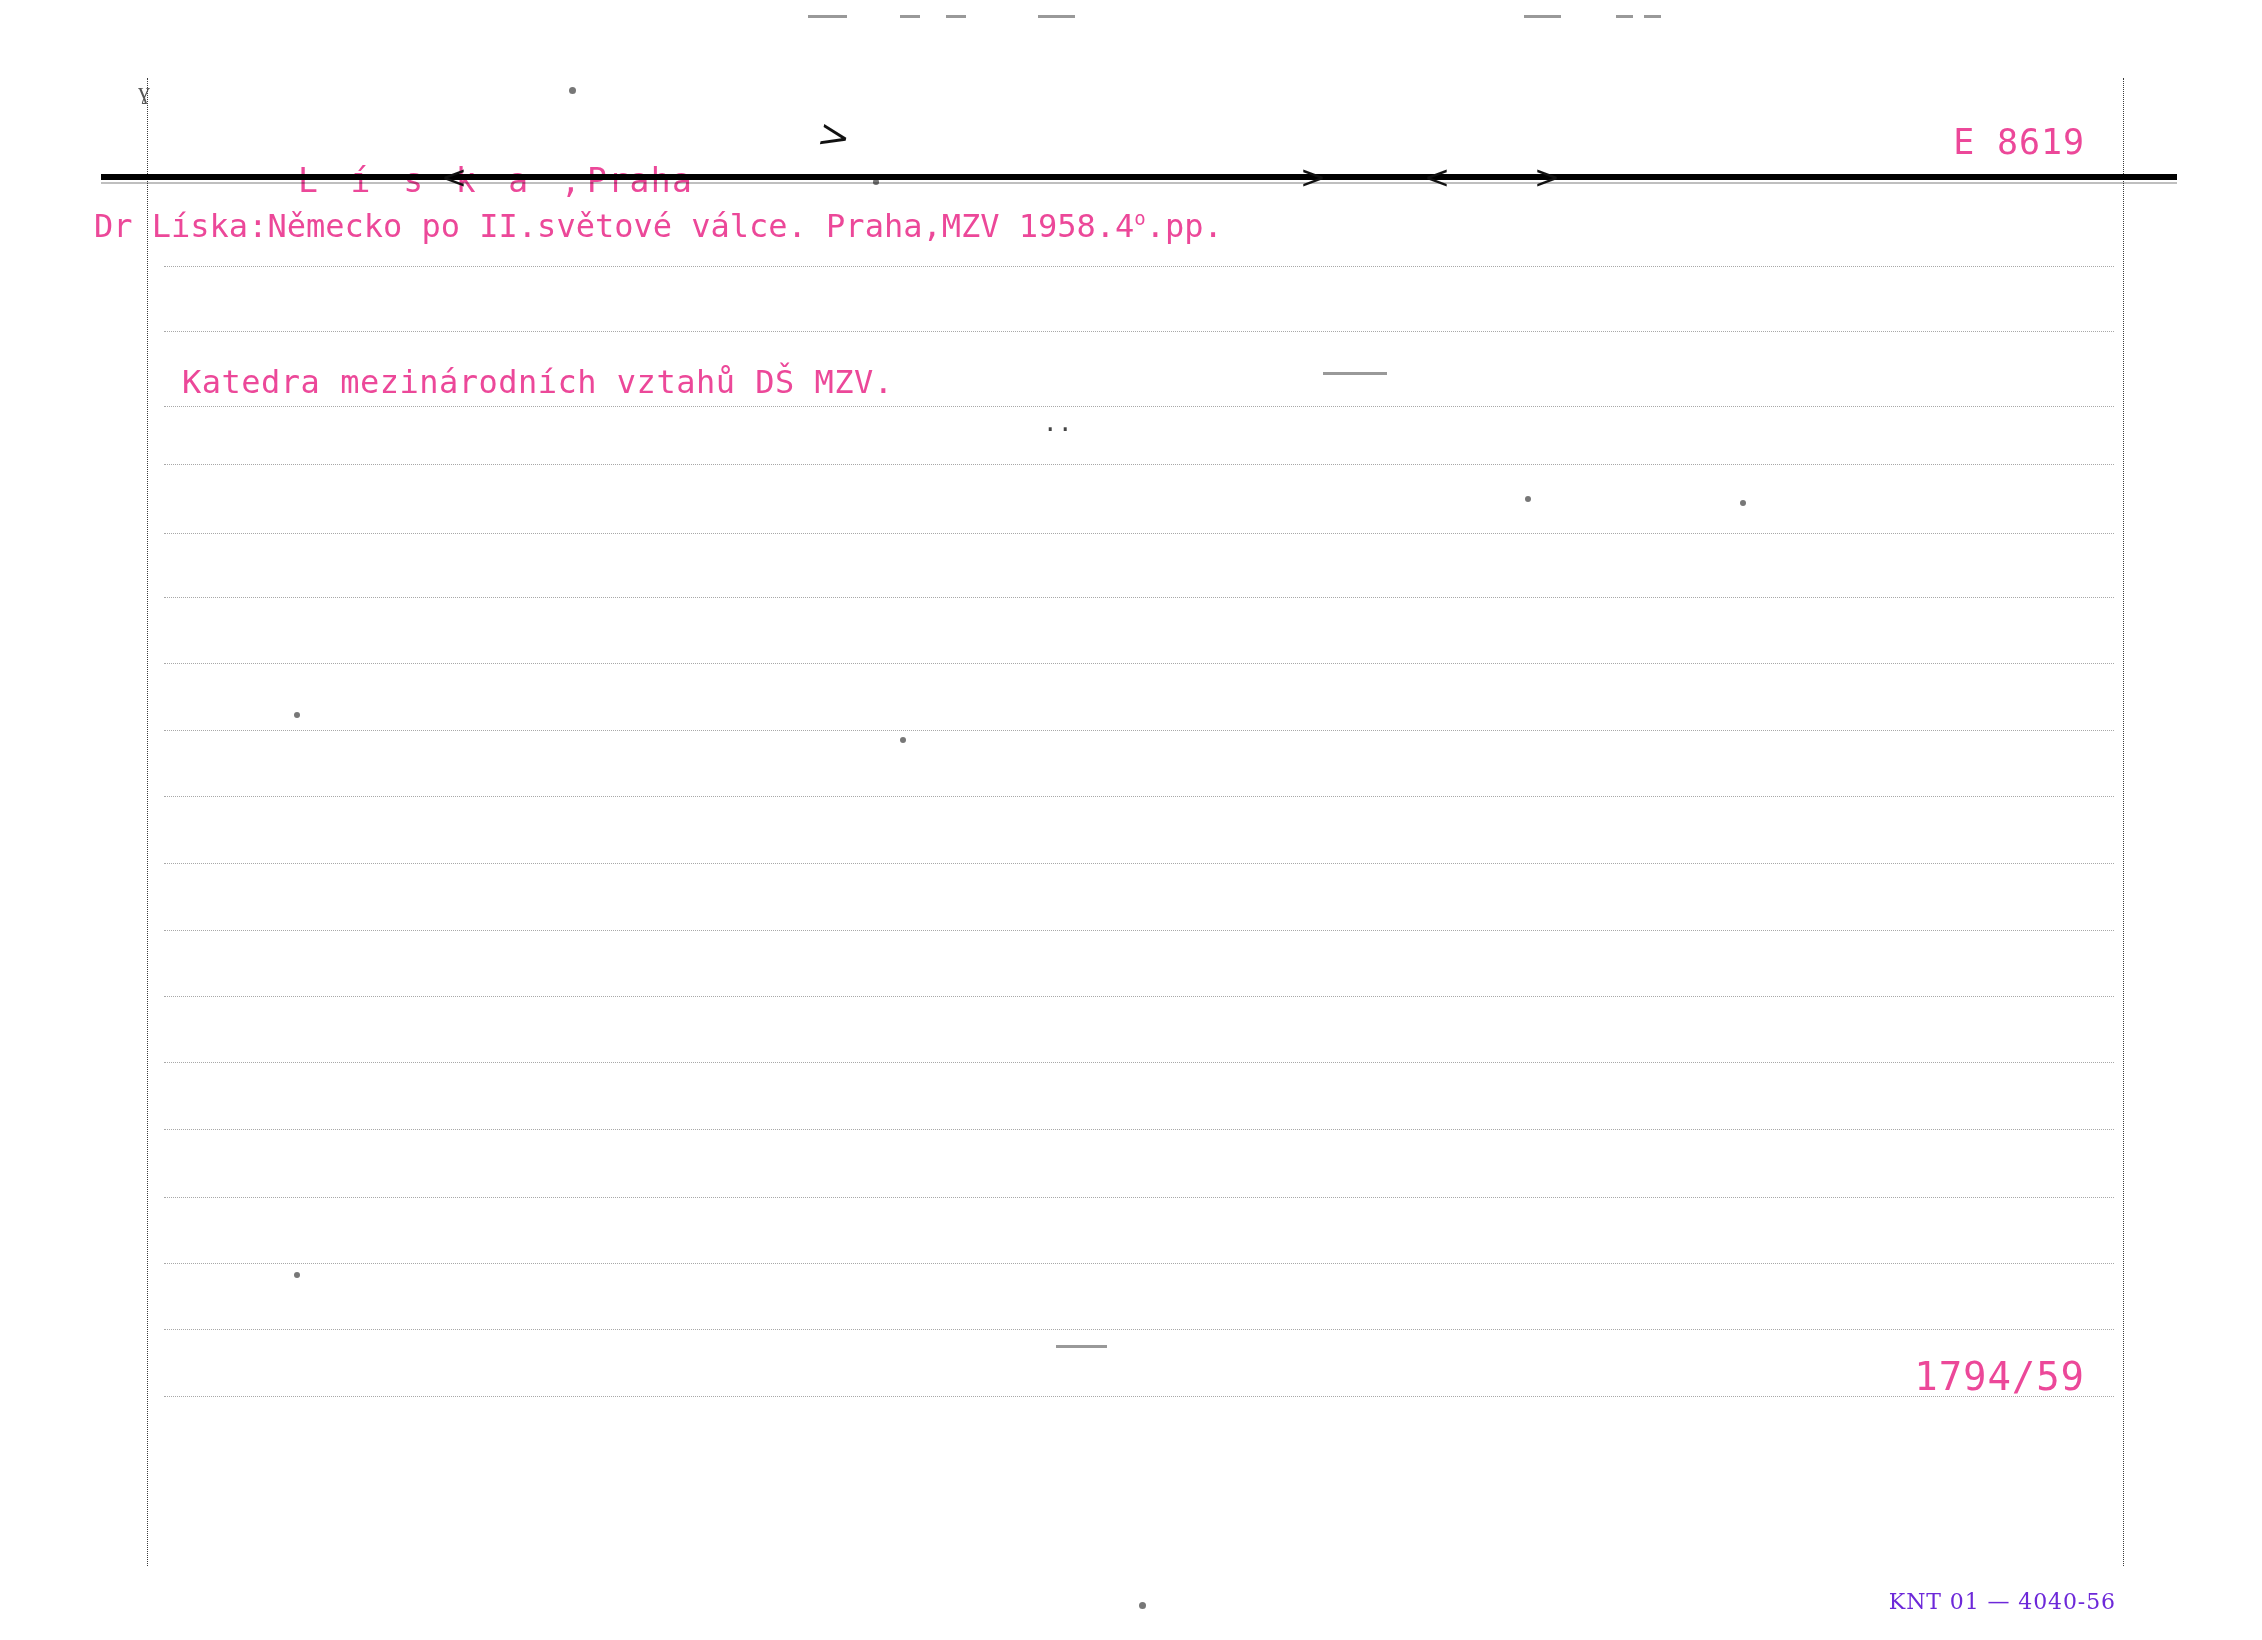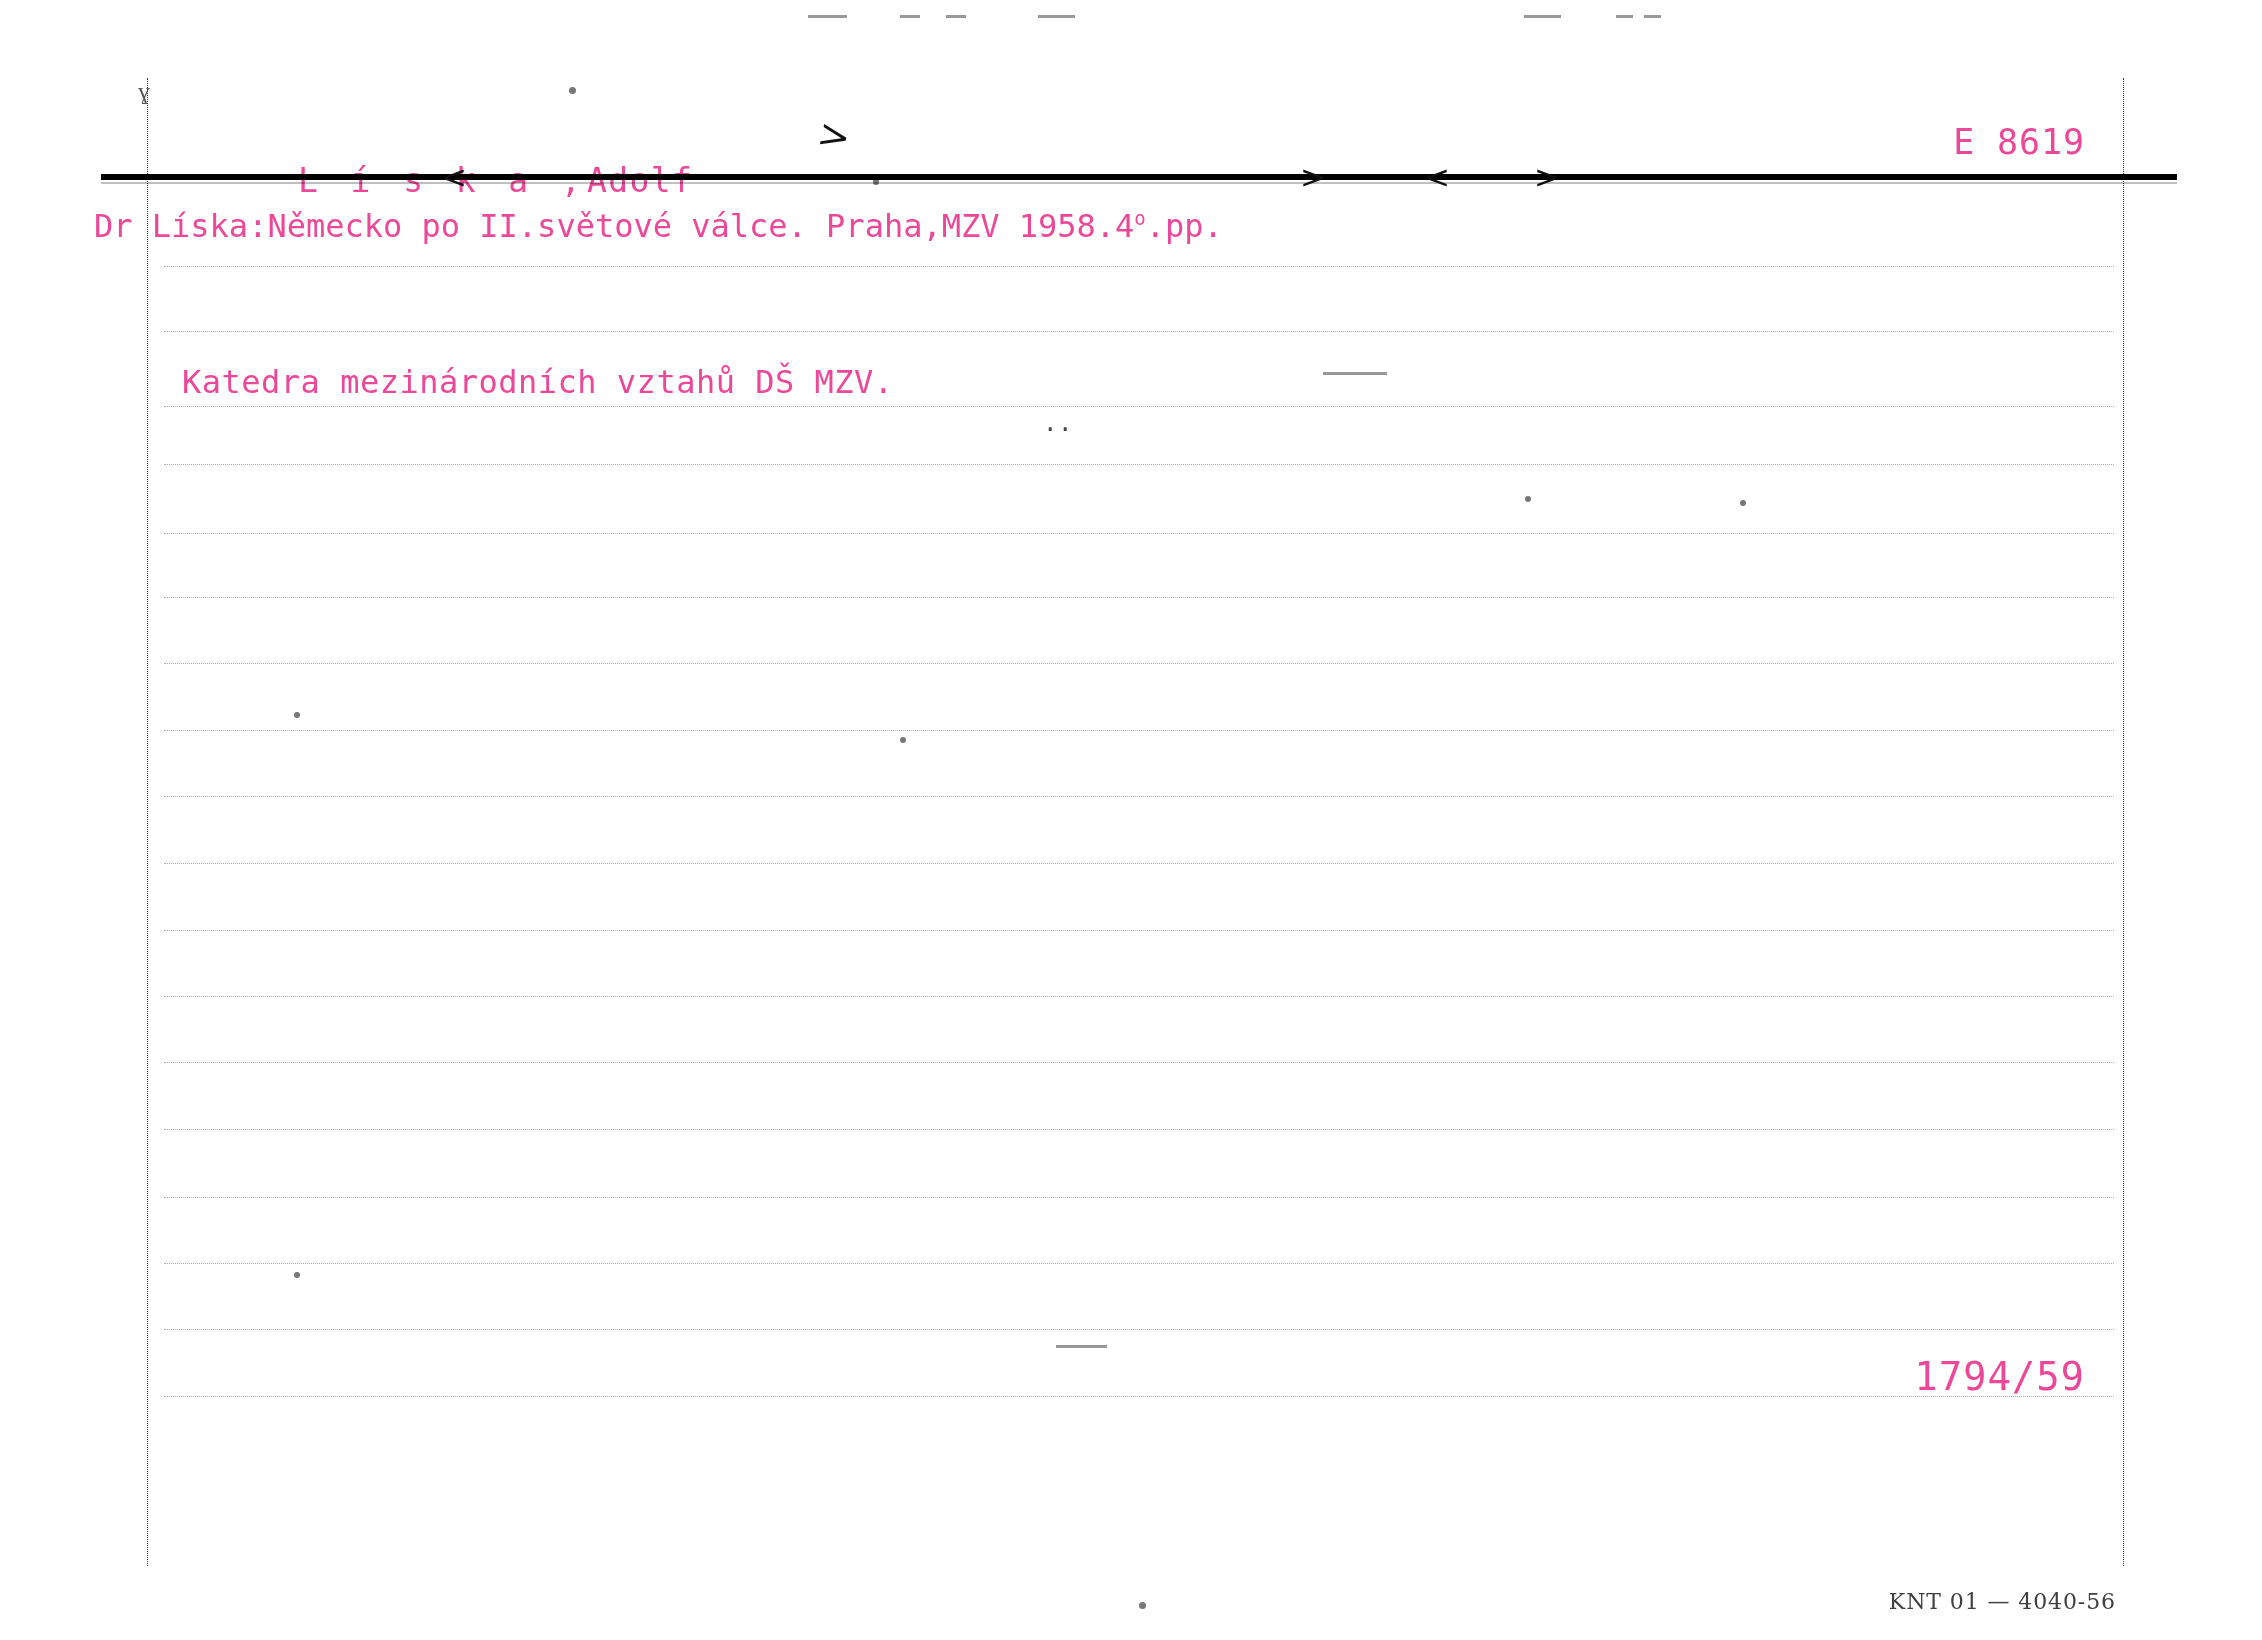--- a/index.html
+++ b/index.html
@@ -130,21 +130,21 @@
     color: #555;
   }
 
   .footer-code {
     position: absolute;
     right: 147px;
     bottom: 26px;
     font-size: 22px;
     letter-spacing: 0.9px;
     font-family: "DejaVu Serif", serif;
-    color: #404040;
+    color: #6d28d9;
   }
 
   
   .caret {
     position: absolute;
     font-family: "DejaVu Serif", serif;
     font-size: 31px;
     color: #111;
   }
   .speck {
@@ -161,21 +161,21 @@
 </style>
 </head>
 <body>
 
 <div class="card">
 
   <div class="vrule left"></div>
   <div class="vrule right"></div>
 
   <div class="typed heading-name">
-    <span>L í s k a ,</span><span class="given">Adolf</span>
+    <span>L í s k a ,</span><span class="given">Praha</span>
   </div>
   <div class="caret" style="left:680px; top:35px; transform:rotate(12deg); font-size:39px;">&gt;</div>
   <div class="speck" style="left:735px; top:101px; width:5.5px; height:5.5px;"></div>
 
   <div class="typed heading-id">E 8619</div>
 
   <div class="thick-rule"></div>
 
   <div class="typed line-title"><span>Dr Líska:Německo po II.světové válce. Praha,MZV 1958.4</span><sup>o</sup><span>.pp.</span></div>
 

